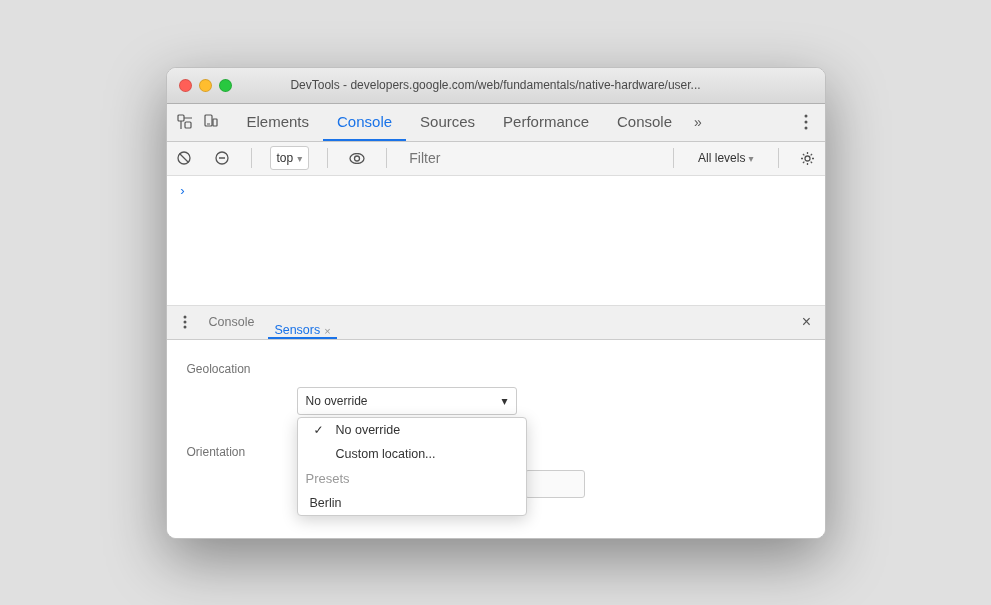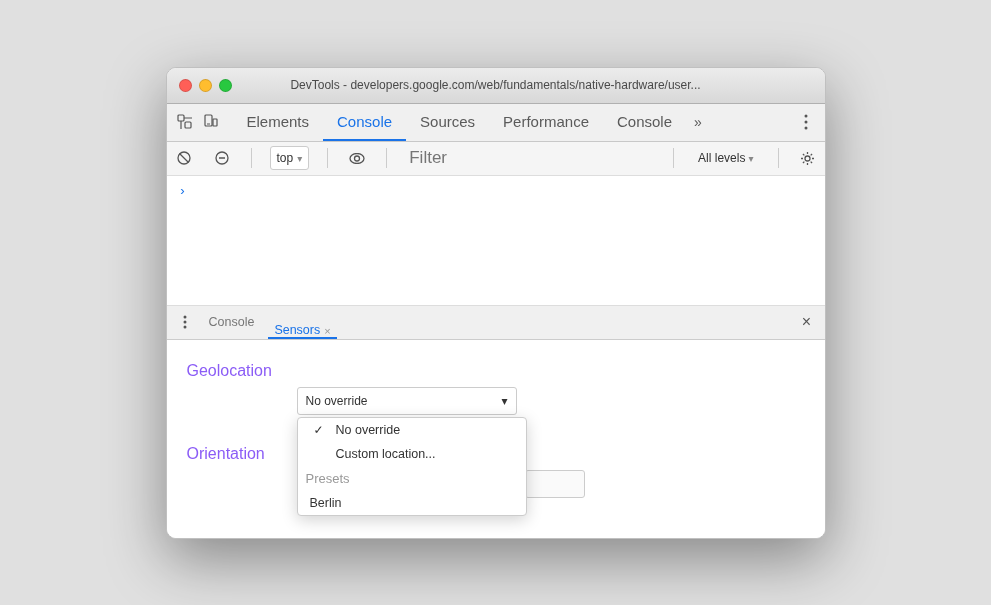--- a/index.html
+++ b/index.html
@@ -164,21 +164,21 @@
       align-items: center;
       justify-content: center;
       color: #555;
       cursor: pointer;
       font-size: 13px;
     }
     .filter-input {
       flex: 1;
       border: none;
       background: transparent;
-      font-size: 17px;
+      font-size: 14px;
       color: #333;
       outline: none;
       padding: 0 4px;
     }
     .levels-select {
       display: flex;
       align-items: center;
       gap: 3px;
       font-size: 12px;
       color: #333;
@@ -272,22 +272,22 @@
       position: relative;
     }
     .sensor-row {
       display: flex;
       align-items: flex-start;
       margin-bottom: 24px;
       position: relative;
     }
     .sensor-label {
       width: 110px;
-      font-size: 16px;
-      color: #8b5cf6;
+      font-size: 12px;
+      color: #737373;
       padding-top: 6px;
       flex-shrink: 0;
     }
     .sensor-control {
       flex: 1;
       position: relative;
       margin-top: 31px;
     }
     .geo-dropdown-trigger {
       display: flex;

